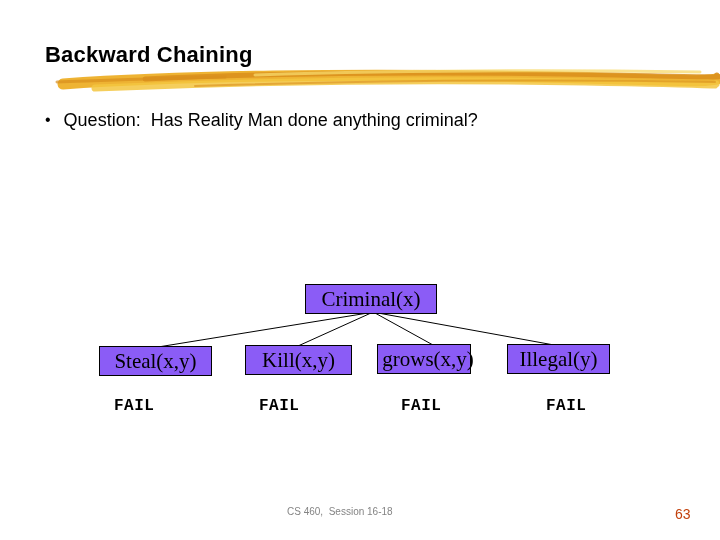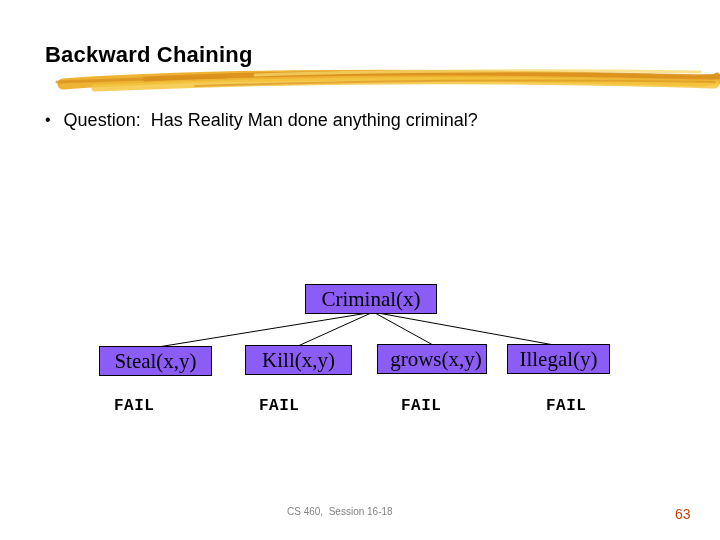--- a/index.html
+++ b/index.html
@@ -68,21 +68,21 @@
     display: flex;
     align-items: center;
     justify-content: center;
     white-space: nowrap;
     overflow: visible;
     box-sizing: border-box;
   }
   .node-root    { left: 305px; top: 284px; width: 132px; height: 30px; }
   .node-steal   { left:  99px; top: 346px; width: 113px; height: 30px; }
   .node-kill    { left: 245px; top: 345px; width: 107px; height: 30px; }
-  .node-grows   { left: 377px; top: 344px; width: 110px; height: 30px; padding-left: 8px; }
+  .node-grows   { left: 377px; top: 344px; width: 94px; height: 30px; padding-left: 8px; }
   .node-illegal { left: 507px; top: 344px; width: 103px; height: 30px; }
 
   .fail-label {
     position: absolute;
     top: 397px;
     font-family: "Liberation Mono", monospace;
     font-weight: bold;
     font-size: 16px;
     letter-spacing: 0.5px;
     color: #000000;

